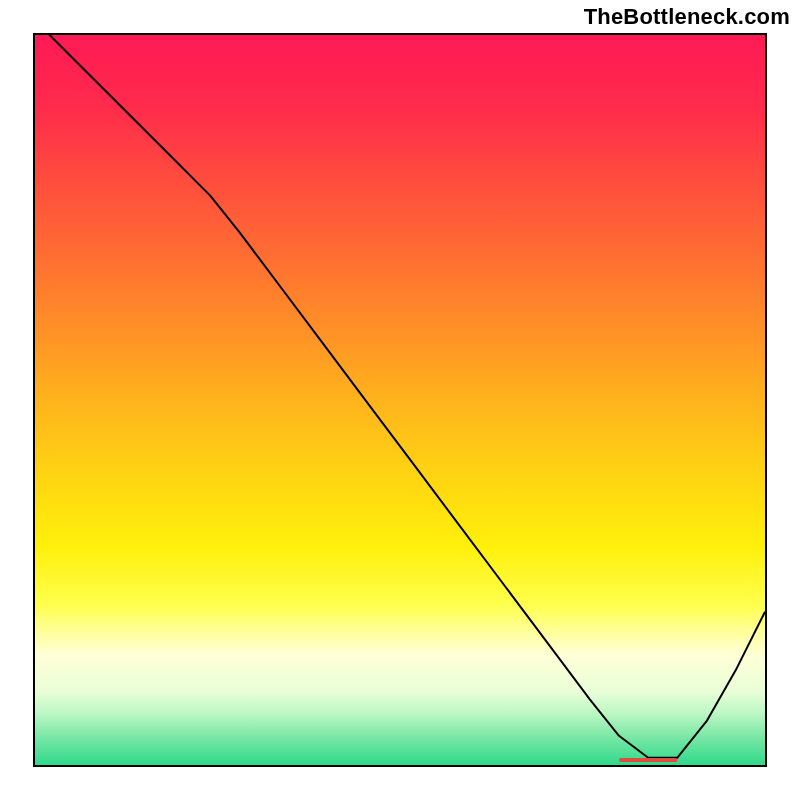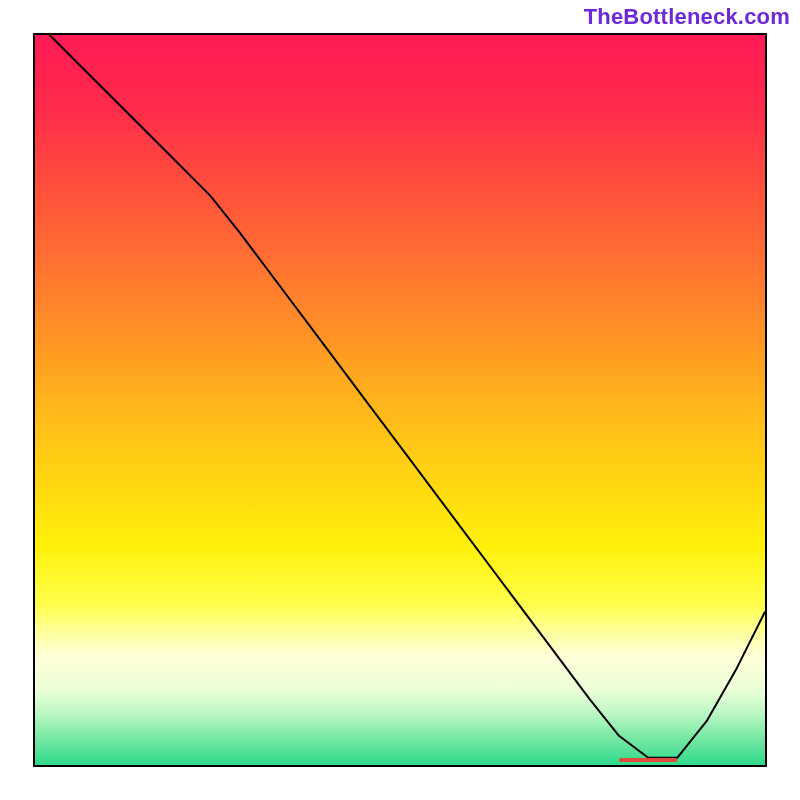--- a/index.html
+++ b/index.html
@@ -15,21 +15,21 @@
     position: relative;
     width: 800px;
     height: 800px;
   }
   .attribution {
     position: absolute;
     top: 4px;
     right: 10px;
     font-size: 22px;
     font-weight: 600;
-    color: #6d28d9;
+    color: #000000;
     font-family: Arial, Helvetica, sans-serif;
     letter-spacing: 0.2px;
   }
   .plot-frame {
     position: absolute;
     left: 33px;
     top: 33px;
     width: 734px;
     height: 734px;
     border: 2px solid #000;

